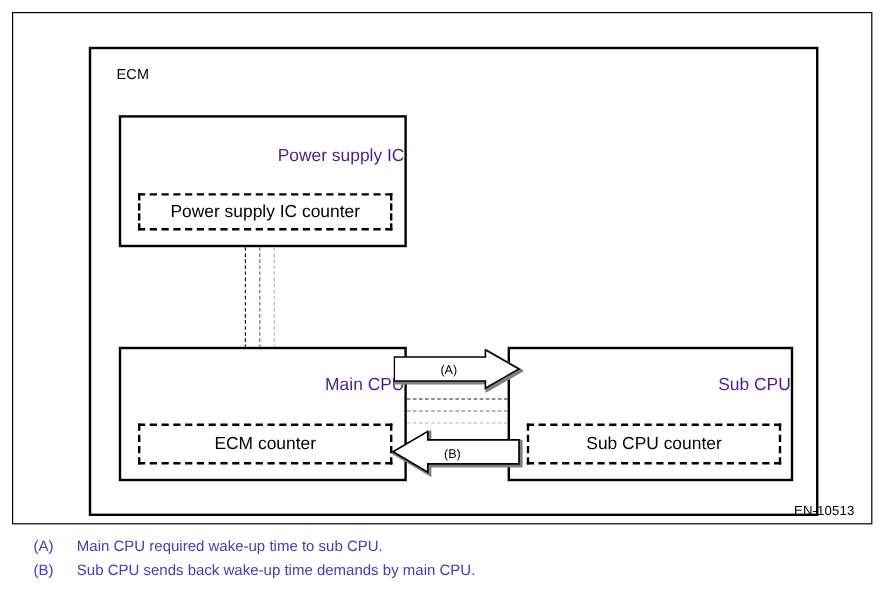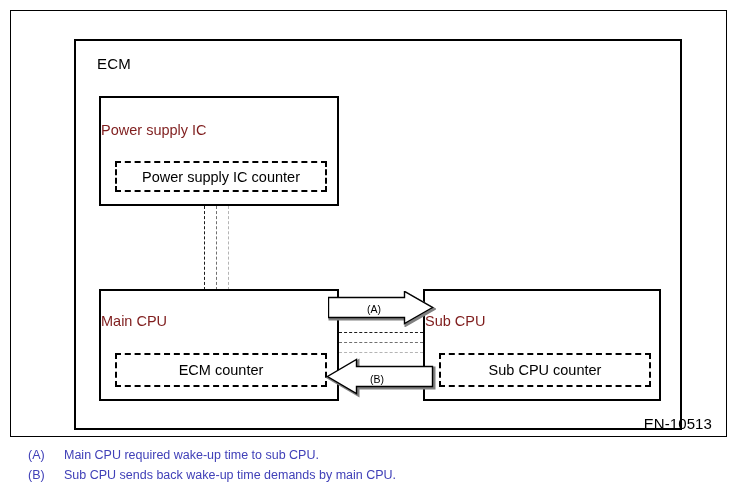--- a/index.html
+++ b/index.html
@@ -35,40 +35,40 @@
     width: 608px;
     height: 391px;
     border: 2.2px solid #000000;
     box-sizing: border-box;
     background: #ffffff;
   }
   #ecm-label {
     position: absolute;
     left: 86px;
     top: 44px;
-    font-size: 15px;
+    font-size: 12px;
     color: #000000;
     letter-spacing: 0.2px;
     white-space: nowrap;
   }
 
   
   .comp-box {
     position: absolute;
     border: 2.2px solid #000000;
     box-sizing: border-box;
     background: #ffffff;
   }
   .comp-title {
     position: absolute;
     left: 0;
     width: 100%;
-    text-align: left;
+    text-align: right;
     font-size: 14.5px;
-    color: #7f1d1d;
+    color: #4c1d95;
     white-space: nowrap;
   }
   
   .counter-box {
     position: absolute;
     border: 2.2px dashed #000000;
     box-sizing: border-box;
     background: #ffffff;
     display: flex;
     align-items: center;
@@ -133,21 +133,21 @@
   #arrow-a-wrap { left: 317px; top: 280px; }
   #arrow-a-label { left: 356px; top: 292px; }
   #arrow-b-wrap { left: 315px; top: 347px; }
   #arrow-b-label { left: 359px; top: 362px; }
 
   
   #figure-id {
     position: absolute;
     right: 14px;
     bottom: 4px;
-    font-size: 15px;
+    font-size: 11px;
     color: #000000;
     letter-spacing: 0.1px;
     white-space: nowrap;
   }
 
   
   #caption-block {
     position: absolute;
     left: 28px;
     top: 448px;

